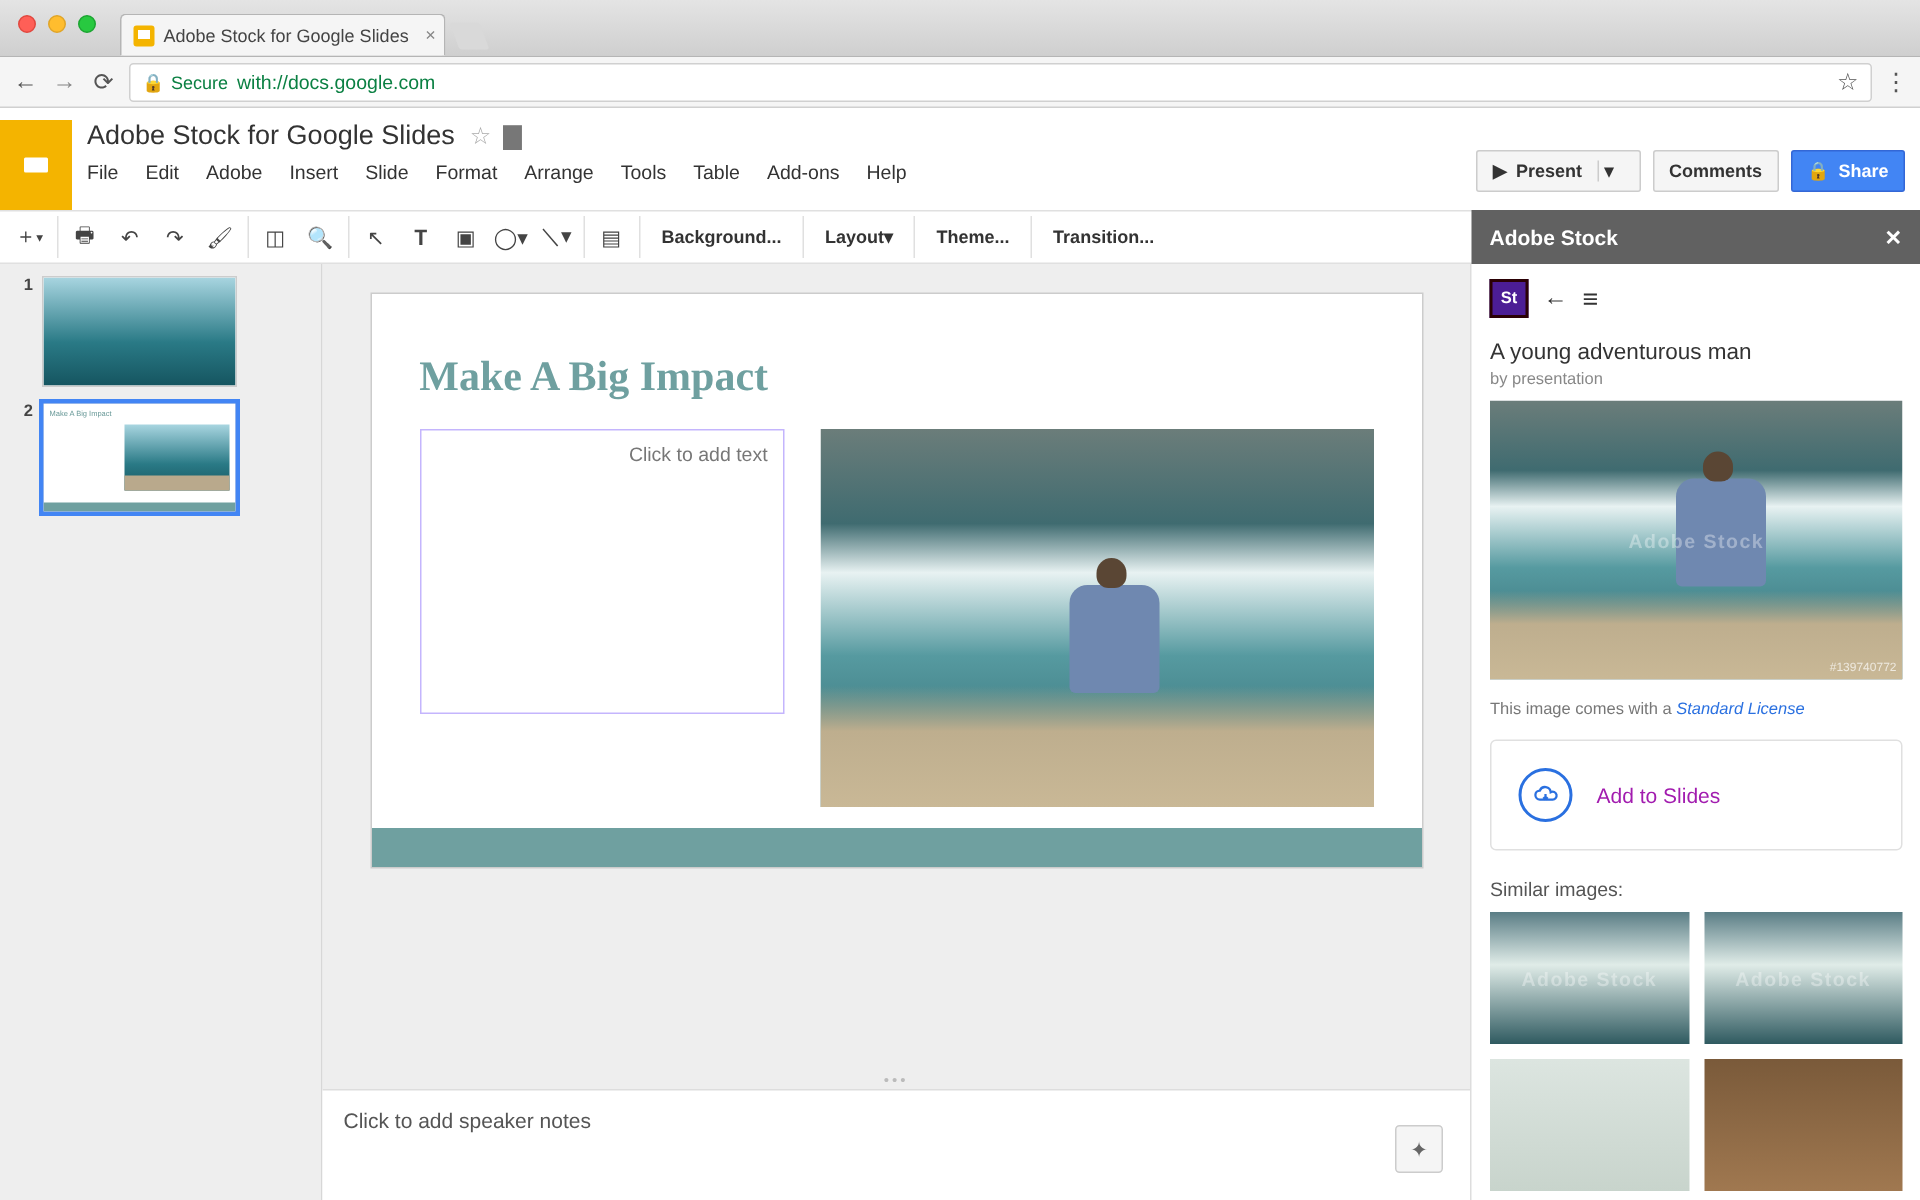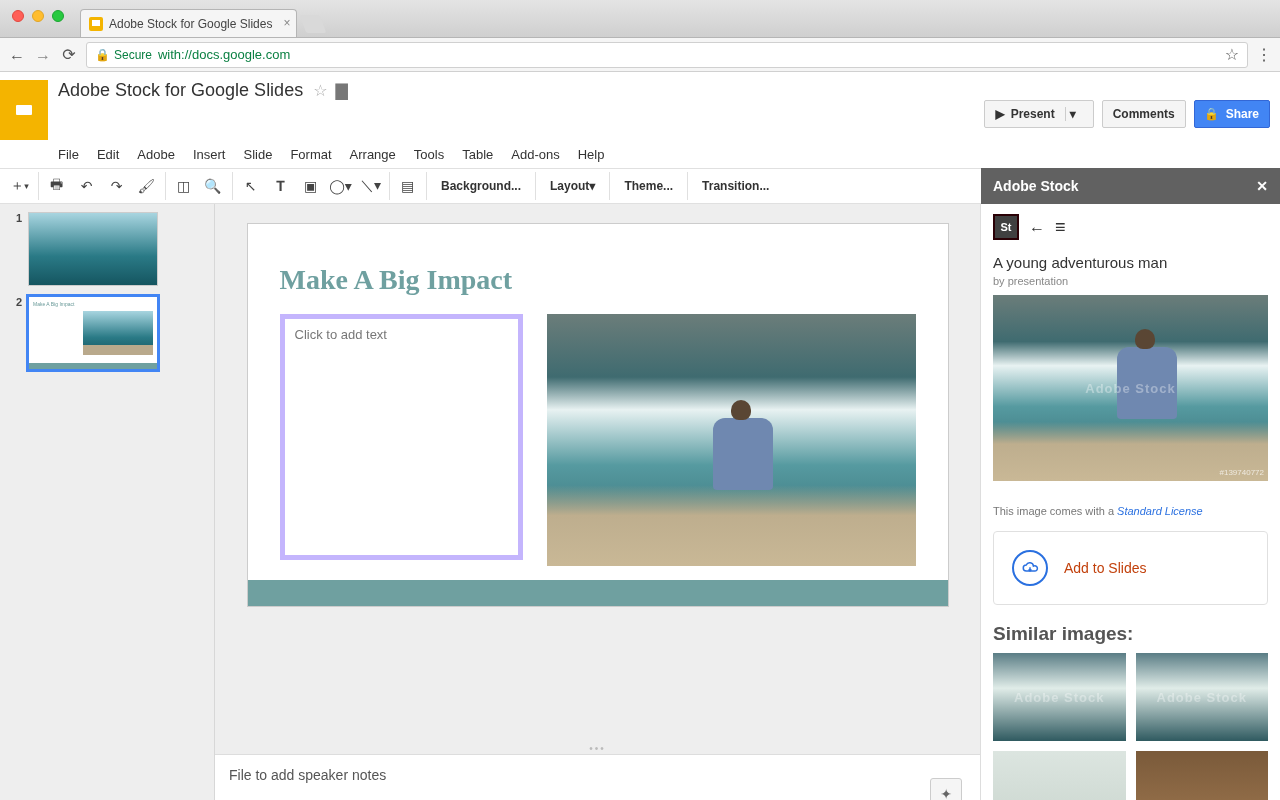--- a/index.html
+++ b/index.html
@@ -29,21 +29,21 @@
 
 
 .slides-header { display: flex; align-items: flex-start; padding: 8px 10px 0 0; }
 .slides-logo { width: 48px; height: 60px; background: #f4b400; display: flex; align-items: center; justify-content: center; }
 .slides-logo svg rect { fill: #fff; }
 .doc-area { flex: 1; padding-left: 10px; }
 .doc-title-row { display: flex; align-items: center; gap: 10px; }
 .doc-title { font-size: 18px; color: #333; font-weight: 400; }
 .title-icons { color: #aaa; font-size: 16px; display: flex; gap: 8px; }
 .menu-row { display: flex; gap: 18px; font-size: 13px; color: #333; padding: 6px 0 6px 0; }
-.menu-row span { cursor: default; margin-top: 40px; }
+.menu-row span { cursor: default; }
 .header-actions { display: flex; gap: 8px; align-items: center; padding-top: 20px; }
 .btn { border: 1px solid #ccc; background: #f5f5f5; font-size: 12px; color: #333; font-weight: 700; height: 28px; padding: 0 10px; display: flex; align-items: center; gap: 6px; border-radius: 2px; }
 .btn.share { background: #4285f4; color: #fff; border-color: #3367d6; }
 .btn-dd { width: 18px; border-left: 1px solid #ccc; margin-left: 4px; padding-left: 4px; }
 
 
 .toolbar { height: 36px; border-top: 1px solid #e0e0e0; border-bottom: 1px solid #e0e0e0; display: flex; align-items: center; padding: 0 6px; gap: 2px; }
 .tbtn { min-width: 28px; height: 28px; display: flex; align-items: center; justify-content: center; color: #444; font-size: 14px; border-right: 1px solid transparent; }
 .tsep { width: 1px; height: 28px; background: #e0e0e0; margin: 0 2px; }
 .ttext { font-size: 12px; font-weight: 700; color: #333; padding: 0 10px; height: 28px; display: flex; align-items: center; }
@@ -59,54 +59,54 @@
 .thumb .sea-sky { position: absolute; inset:0; background: linear-gradient(180deg,#a8d5e0 0%,#2a7a86 60%,#155560 100%); }
 .thumb .rock { position: absolute; bottom:0; left:0; right:0; height: 16px; background: #b9a98c; }
 .thumb .mini-title { position:absolute; top:4px; left:4px; font-size:5px; color:#6a9a99; }
 
 .canvas-wrap { flex: 1; display: flex; flex-direction: column; background: #eee; }
 .canvas-area { flex: 1; display: flex; align-items: flex-start; justify-content: center; padding: 20px 20px 0 20px; overflow: hidden; }
 .slide { width: 700px; background: #fff; box-shadow: 0 0 0 1px #ccc; padding: 0; position: relative; }
 .slide-inner { padding: 40px 32px 0 32px; }
 .slide-title { font-family: Georgia, serif; font-size: 28px; color: #6fa0a0; font-weight: 700; margin-bottom: 18px; }
 .slide-body { display: flex; gap: 24px; }
-.text-box { width: 250px; height: 246px; border: 5px solid #c4b5fd; padding: 8px 10px; font-size: 13px; color: #777; }
+.text-box { width: 250px; height: 190px; border: 1px solid #c4b5fd; padding: 8px 10px; font-size: 13px; color: #777; text-align: right; }
 .slide-image { width: 380px; height: 252px; position: relative; overflow: hidden; }
 .ocean { position: absolute; inset: 0; background: linear-gradient(180deg, #6b7d7a 0%, #3f6b70 25%, #e8f2f2 38%, #569aa0 60%, #2c6168 100%); }
 .rocks { position: absolute; bottom: 0; left: 0; right: 0; height: 40%; background: linear-gradient(0deg, #c9b896 0%, #beae8e 50%, rgba(0,0,0,0) 80%); }
 .person { position: absolute; bottom: 48px; left: 45%; width: 70px; height: 100px; }
 .person-body { width: 60px; height: 72px; background: #6f88b0; border-radius: 12px 12px 4px 4px; position: relative; }
 .person-head { width: 20px; height: 20px; background: #5a4634; border-radius: 50% 50% 40% 40%; position: absolute; top: -18px; left: 18px; }
 .slide-footer { height: 26px; background: #6fa0a0; margin-top: 14px; }
 
 .dragger { height: 12px; display: flex; align-items: center; justify-content: center; color: #bbb; font-size: 10px; letter-spacing: 2px; }
 .notes { background: #fff; border-top: 1px solid #ddd; height: 74px; padding: 12px 14px; font-size: 14px; color: #555; position: relative; }
 .explore-fab { position: absolute; right: 18px; bottom: 18px; width: 32px; height: 32px; border: 1px solid #ccc; background: #f5f5f5; border-radius: 3px; display: flex; align-items: center; justify-content: center; color: #666; }
 
 
 .sidebar { width: 300px; background: #fff; border-left: 1px solid #ddd; display: flex; flex-direction: column; }
 .sidebar-header { height: 36px; background: #616161; color: #fff; display: flex; align-items: center; padding: 0 12px; font-size: 14px; font-weight: 700; margin-top: -36px; }
 .sidebar-header .close { margin-left: auto; font-size: 14px; }
 .search-row { display: flex; align-items: center; padding: 10px 12px; gap: 10px; }
-.st-logo { width: 26px; height: 26px; background: #404040; border: 2px solid #2a0005; display: flex; align-items: center; justify-content: center; color: #fff; font-size: 11px; font-weight: 700; }
+.st-logo { width: 26px; height: 26px; background: #4c1d95; border: 2px solid #2a0005; display: flex; align-items: center; justify-content: center; color: #fff; font-size: 11px; font-weight: 700; }
 .search-input { flex: 1; border: 1px solid #ccc; height: 28px; font-size: 13px; padding: 0 28px 0 8px; position: relative; }
 .search-box { position: relative; flex: 1; }
 .cam-icon { position: absolute; right: 8px; top: 6px; color: #aaa; font-size: 14px; }
 .back-arrow { font-size: 16px; color: #333; }
 .menu-icon { font-size: 18px; color: #333; }
 .sb-body { padding: 4px 12px 12px 12px; overflow-y: auto; flex: 1; }
 .img-title { font-size: 15px; color: #333; margin-bottom: 4px; }
 .img-author { font-size: 11px; color: #888; margin-bottom: 8px; }
 .preview { width: 100%; height: 186px; position: relative; overflow: hidden; }
-.license-text { font-size: 11px; color: #777; margin: 24px 0 14px; }
+.license-text { font-size: 11px; color: #777; margin: 14px 0 14px; }
 .license-text a { color: #2a70e0; font-style: italic; }
 .add-card { border: 1px solid #e0e0e0; border-radius: 4px; padding: 18px; display: flex; align-items: center; gap: 16px; }
 .cloud-btn { width: 36px; height: 36px; border: 2px solid #2a70e0; border-radius: 50%; display: flex; align-items: center; justify-content: center; color: #2a70e0; }
-.add-label { font-size: 14px; color: #c2410c; }
-.similar-head { font-size: 19px; color: #555; margin: 18px 0 8px; font-weight: bold; }
+.add-label { font-size: 14px; color: #a21caf; }
+.similar-head { font-size: 13px; color: #555; margin: 18px 0 8px; }
 .sim-grid { display: grid; grid-template-columns: 1fr 1fr; gap: 10px; }
 .sim-thumb { height: 88px; background: linear-gradient(180deg,#5a7d85 0%,#e0ece8 40%,#2f5a60 100%); position: relative; }
 .sim-thumb.sky { background: linear-gradient(180deg,#dce5e0 0%,#c8d4cc 100%); }
 .watermark { position: absolute; right: 4px; bottom: 4px; font-size: 8px; color: rgba(255,255,255,0.7); }
 .wm-center { position:absolute; inset:0; display:flex; align-items:center; justify-content:center; color:rgba(255,255,255,0.35); font-size:13px; font-weight:700; letter-spacing:1px; }
 </style>
 </head>
 <body>
 
 <div class="browser-chrome">
@@ -250,21 +250,21 @@
                   </div>
               </div>
             </div>
           </div>
         </div>
         <div class="slide-footer"></div>
       </div>
     </div>
     <div class="dragger">•••</div>
     <div class="notes">
-      <span>File to add speaker notes</span>
+      <span>Click to add speaker notes</span>
       <div class="explore-fab">✦</div>
     </div>
   </div>
 
   <div class="sidebar">
     <div class="sidebar-header">
       <span>Adobe Stock</span>
       <span class="close">✕</span>
     </div>
     <div class="search-row">

